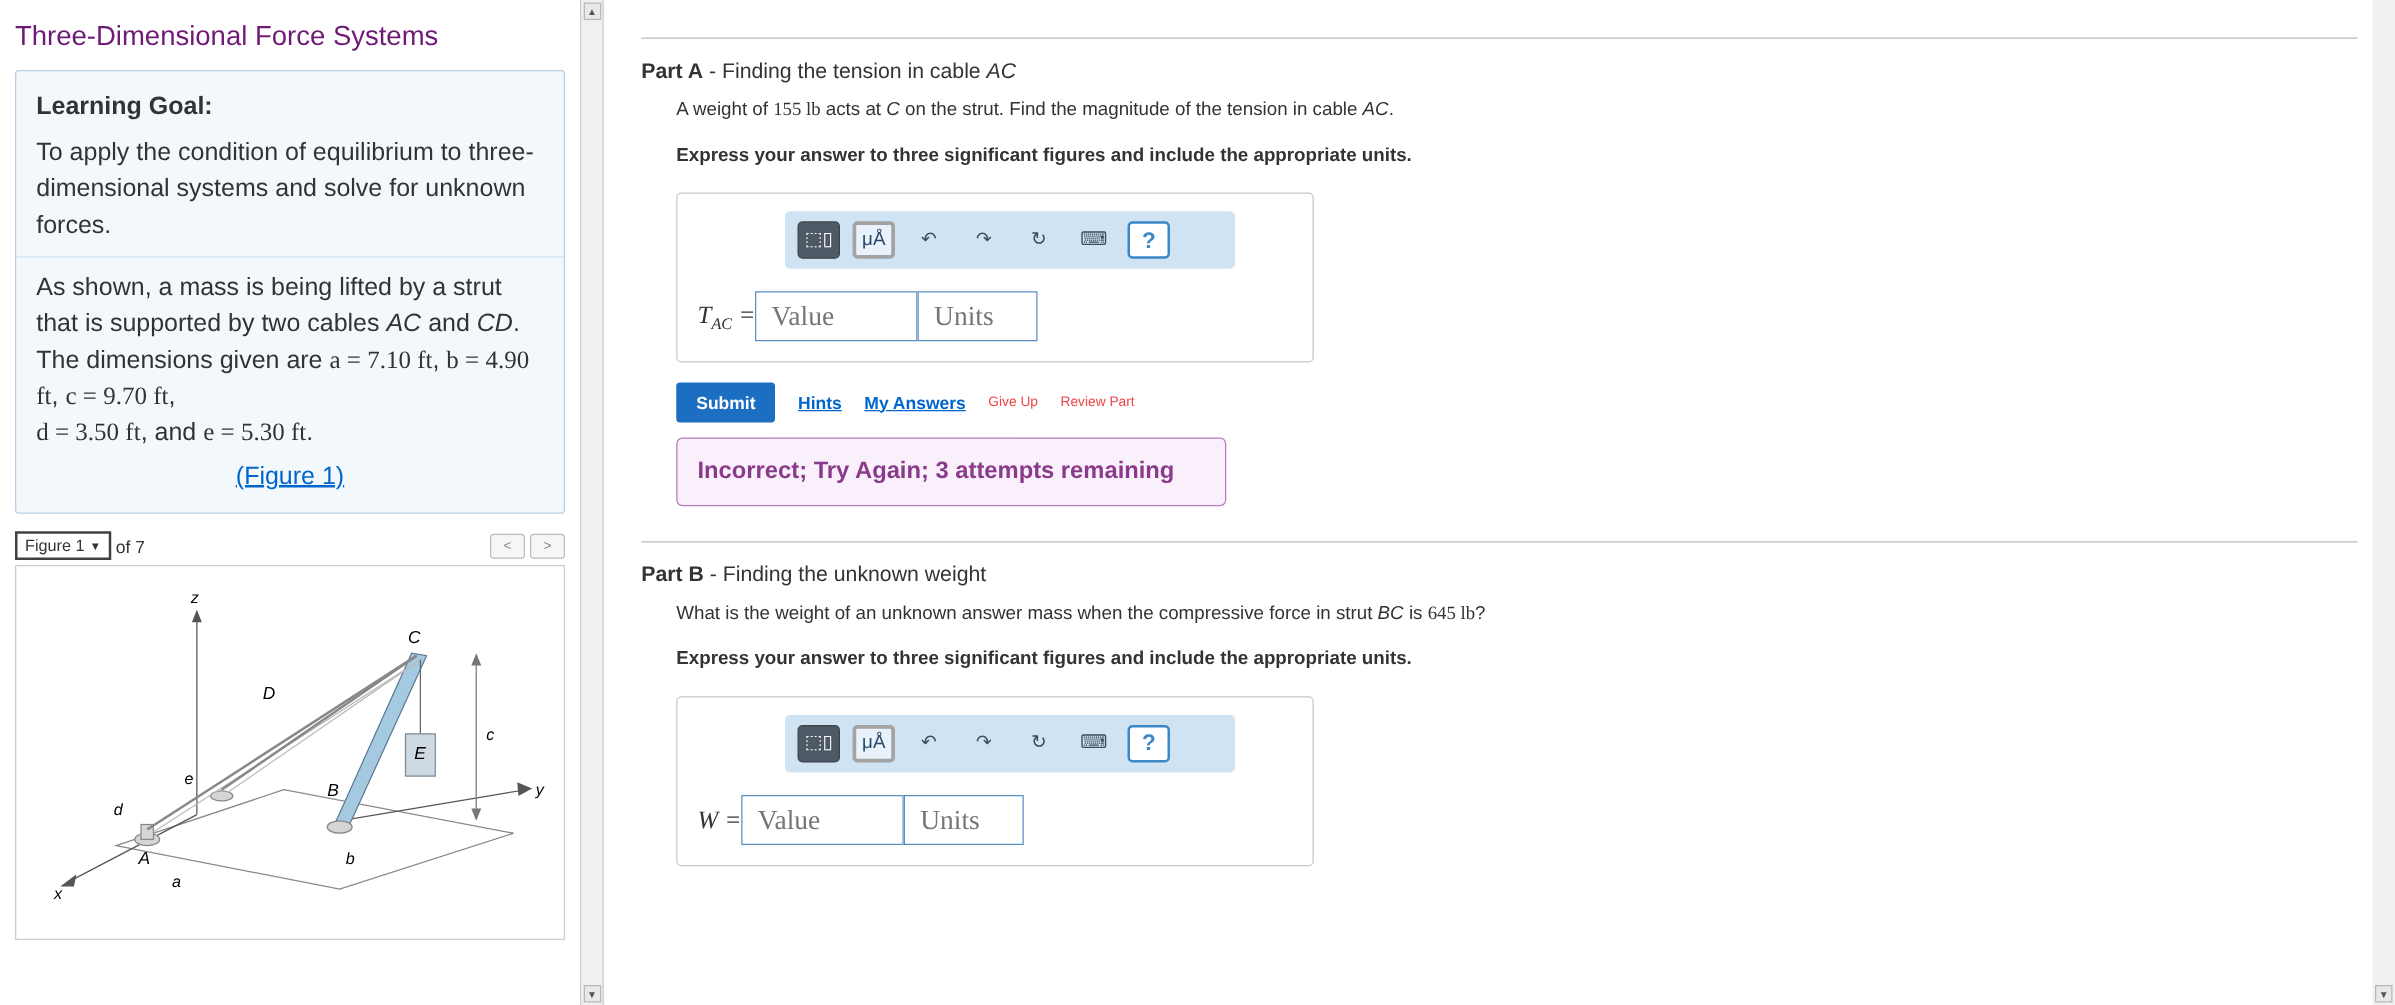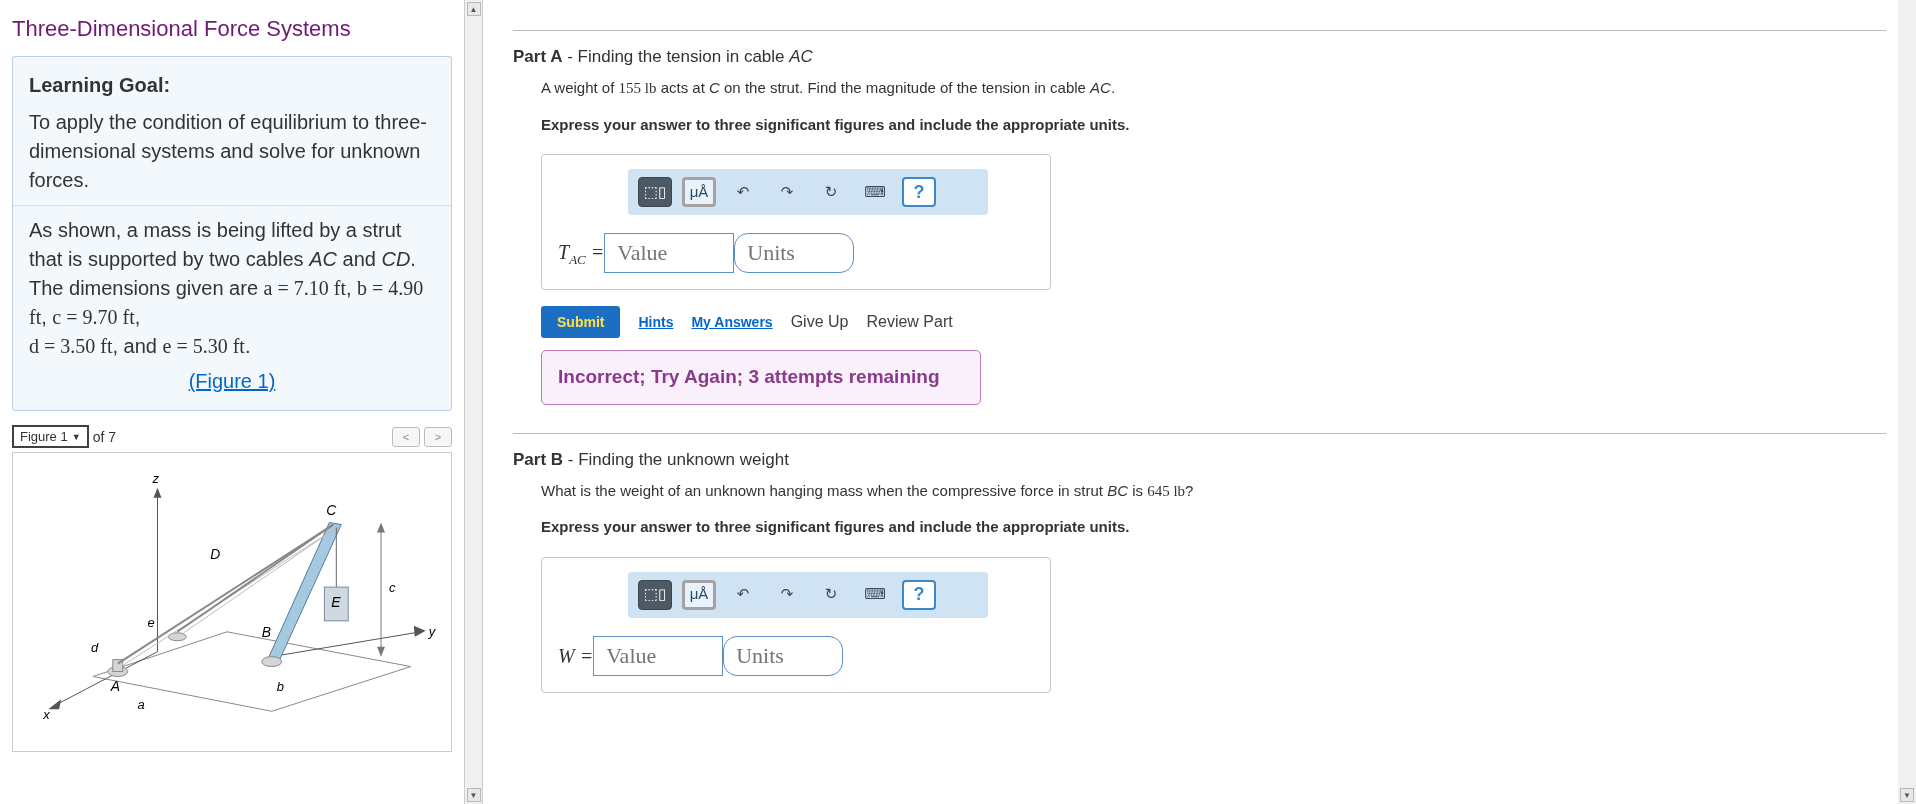--- a/index.html
+++ b/index.html
@@ -88,25 +88,25 @@
   .tool-light { background:#e9f2fa; border:3px solid #a3a3a3; color:#2a4a6a;}
   .tool-plain { background:transparent; color:#3a4a5a;}
   .tool-help { background:#fff; border:2px solid #3a88c8; color:#3a88c8; font-weight:bold; font-size:18px;}
   .input-row { display:flex; align-items:center; gap:0;}
   .var-label { font-family: 'Times New Roman', serif; font-style:italic; font-size:20px;}
   .var-sub { font-size:13px; font-style:italic;}
   .val-input, .unit-input {
     border:1px solid #5a8fc3; height:40px; font-family:'Times New Roman', serif; font-size:22px; color:#999; padding:0 12px; background:#fff;
   }
   .val-input { width:130px;}
-  .unit-input { width:120px;border-radius:14px;}
+  .unit-input { width:96px;}
   .submit-row { display:flex; align-items:center; gap:18px; margin:16px 0 12px 0;}
-  .submit-btn { background:#1b6ec2; color:#fde047; border:none; border-radius:3px; padding:8px 16px; font-weight:bold; font-size:14px; cursor:pointer;}
+  .submit-btn { background:#1b6ec2; color:#ffffff; border:none; border-radius:3px; padding:8px 16px; font-weight:bold; font-size:14px; cursor:pointer;}
   .link-a { color:#0066cc; text-decoration:underline; font-weight:bold; font-size:14px; cursor:pointer;}
-  .link-g { color:#404040; font-size:16px;}
+  .link-g { color:#ef4444; font-size:11px;}
   .feedback {
     border:1px solid #b97bb9; background:#f9f0fb; border-radius:5px; padding:12px 16px; width:440px; color:#8a3a8a; font-weight:bold; font-size:19px;
   }
   .svg-fig { width:100%; height:100%;}
   .tt { font-family:'Times New Roman', serif;}
 </style>
 </head>
 <body>
 
 <div class="left-panel">
@@ -249,21 +249,21 @@
 
     <div class="feedback">Incorrect; Try Again; 3 attempts remaining</div>
   </div>
 
   <hr class="part-hr" style="margin-top:28px">
   <div class="part-title">
     <b>Part B</b><span> - </span><span>Finding the unknown weight</span>
   </div>
   <div class="question-body">
     <div>
-      <span>What is the weight of an unknown hanging mass when the compressive force in strut </span><i>BC</i><span> is </span><span class="tt">645 lb</span><span>?</span>
+      <span>What is the weight of an unknown answer mass when the compressive force in strut </span><i>BC</i><span> is </span><span class="tt">645 lb</span><span>?</span>
     </div>
     <div class="instruction">Express your answer to three significant figures and include the appropriate units.</div>
 
     <div class="answer-box">
       <div class="toolbar">
         <div class="tool-btn tool-dark">
             <span>⬚▯</span>
           </div>
         <div class="tool-btn tool-light">
             <span>μÅ</span>

